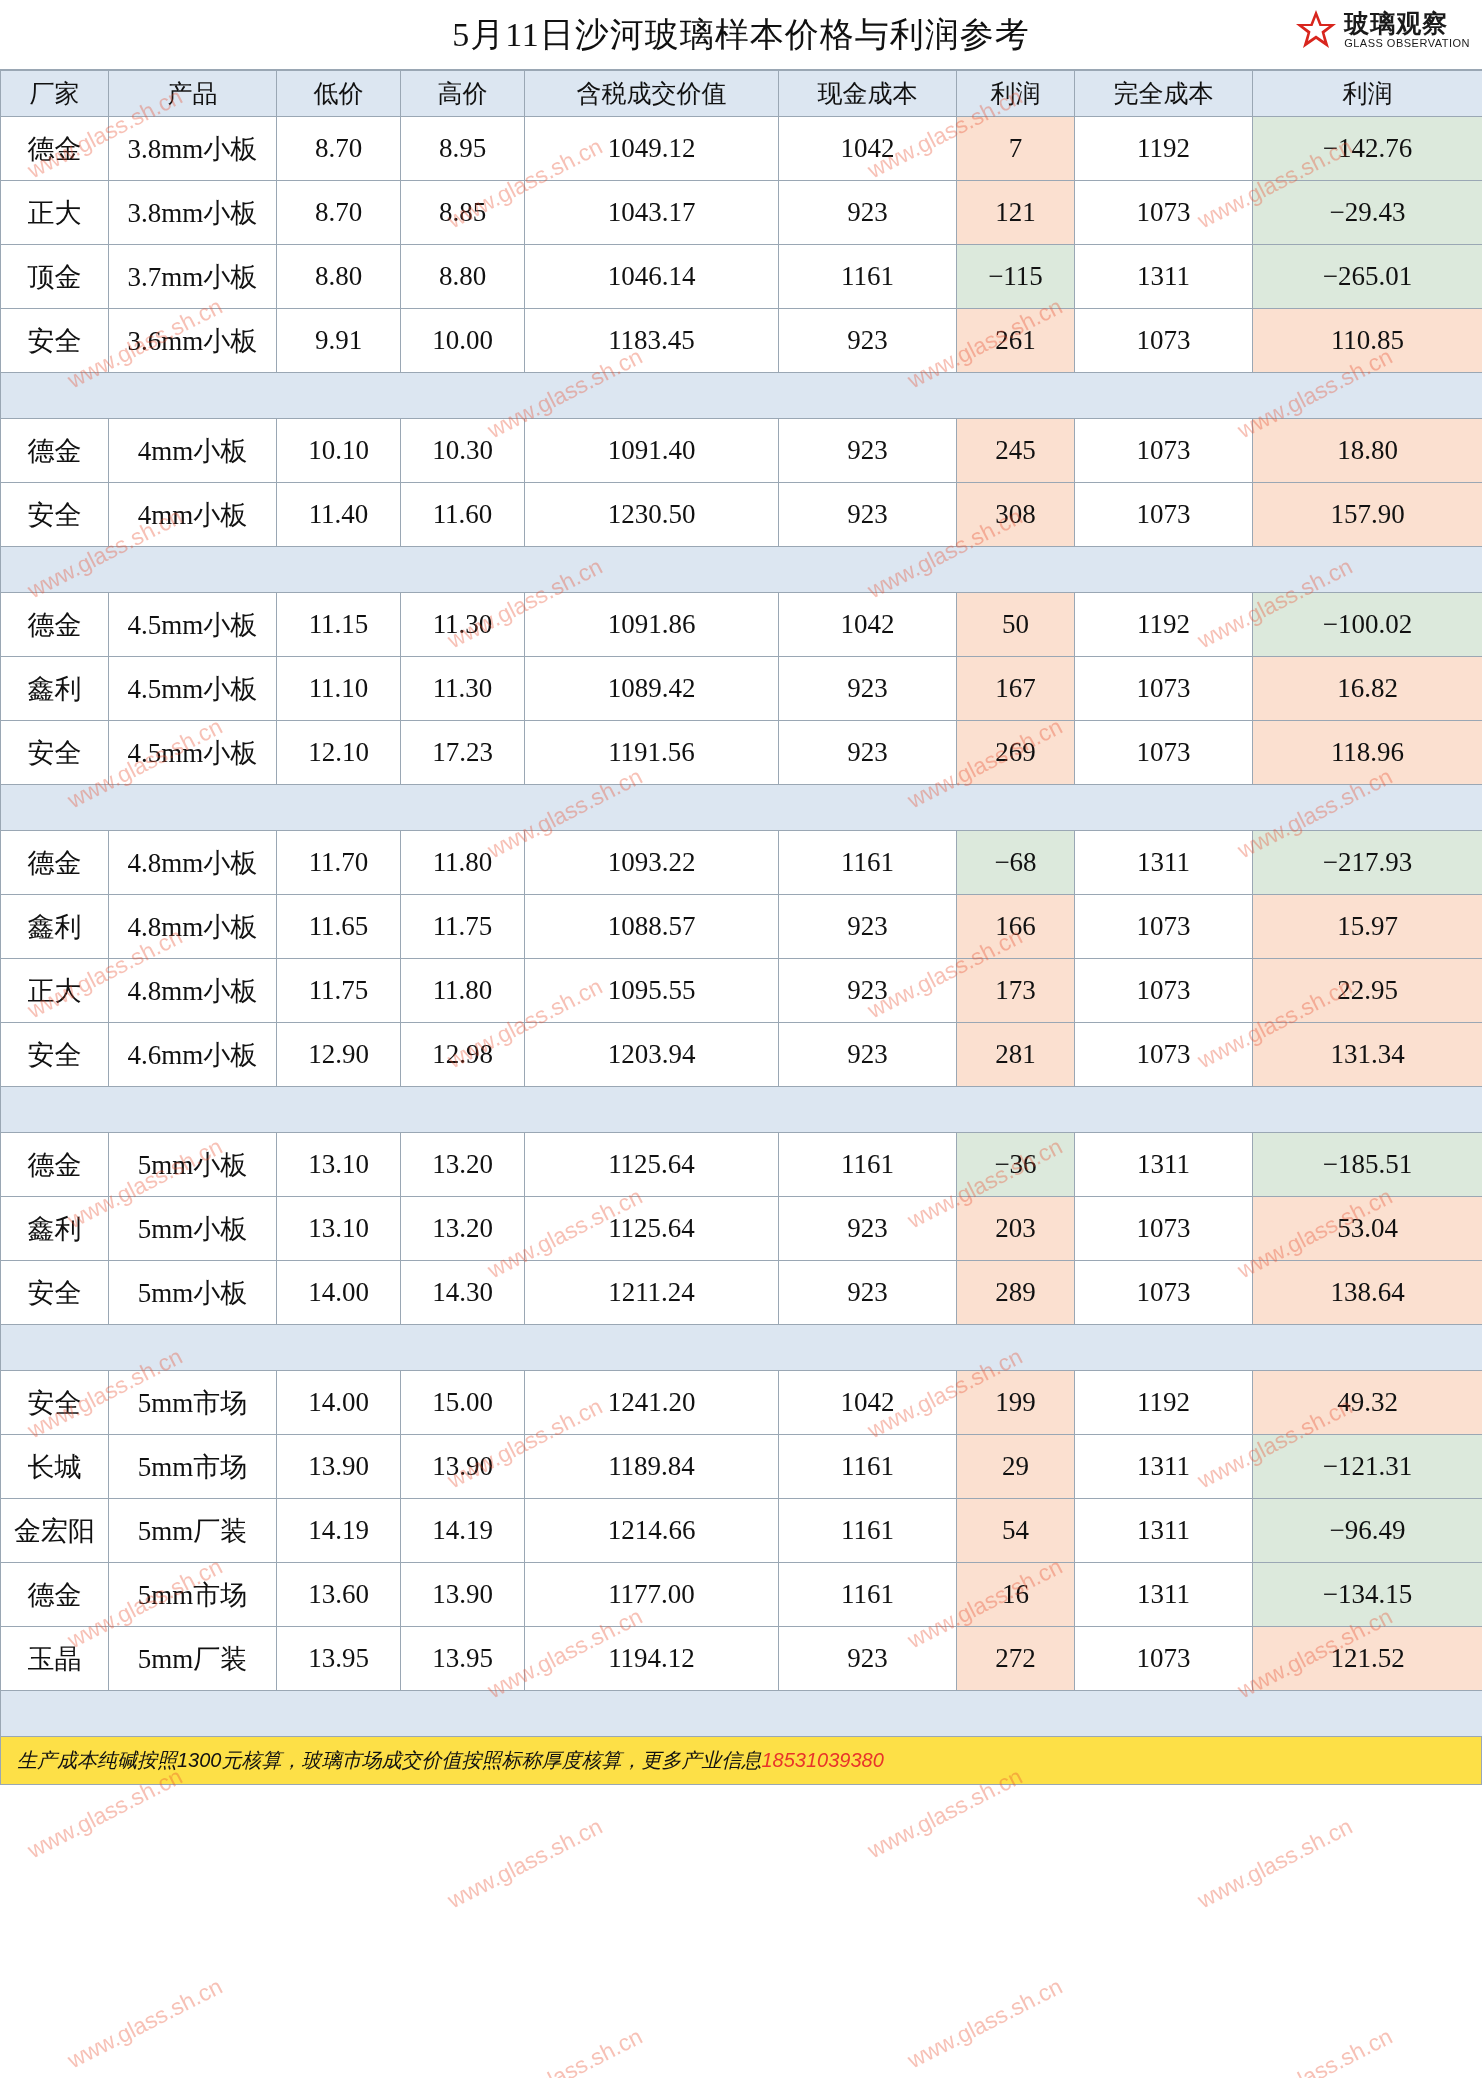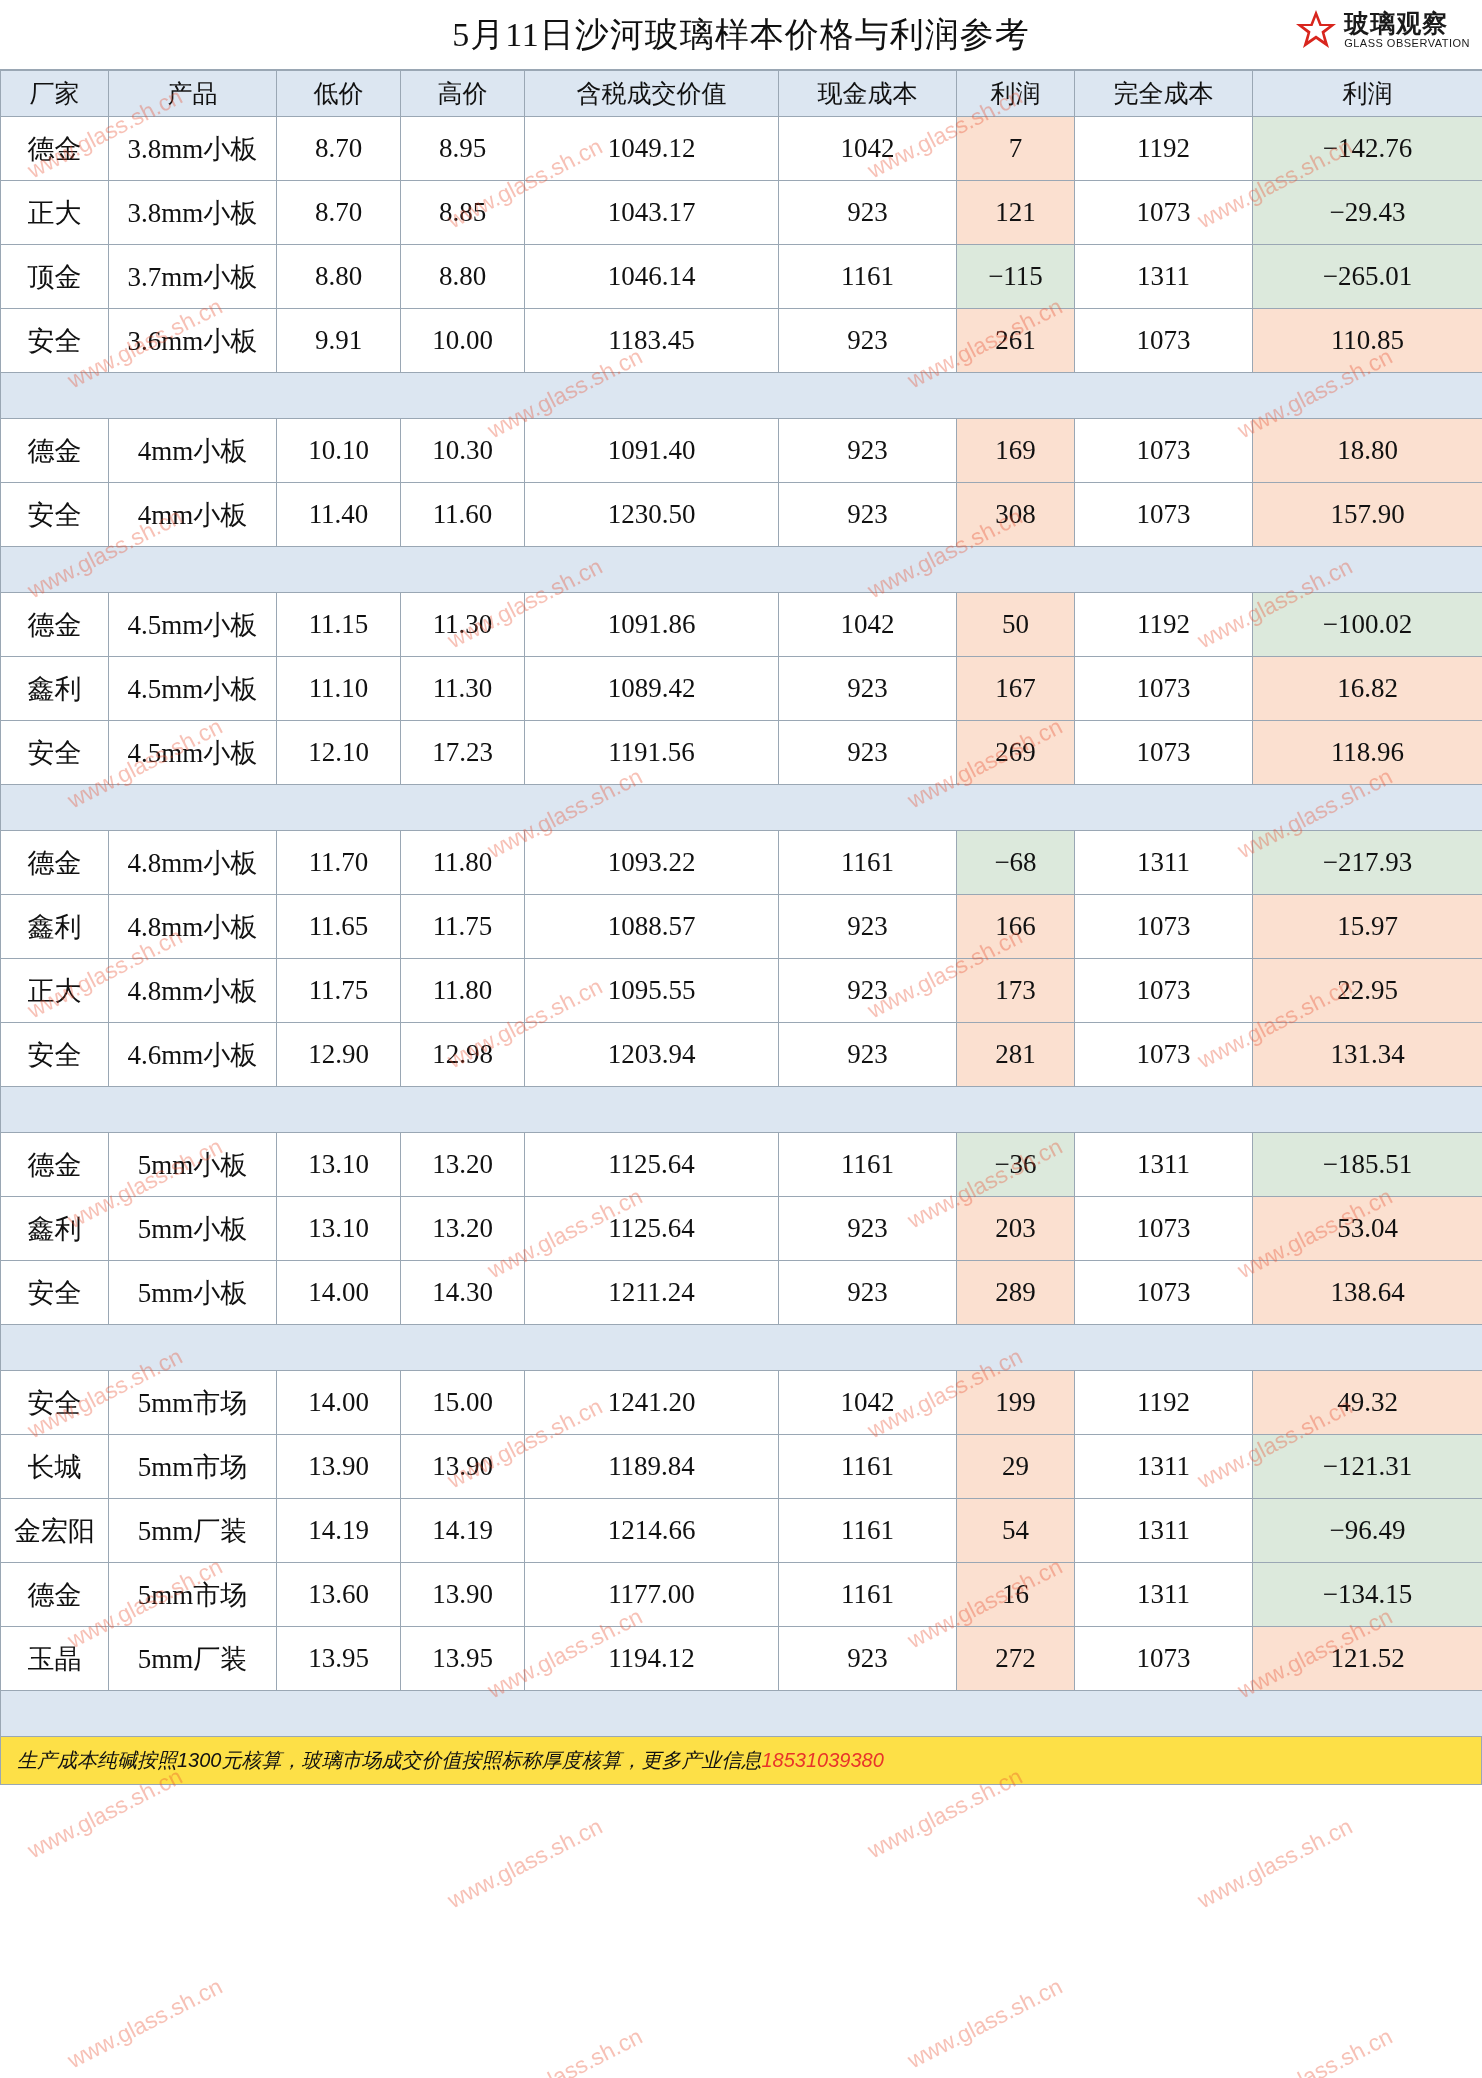--- a/index.html
+++ b/index.html
@@ -253,21 +253,21 @@
         <tr class="spacer-row">
           <td colspan="9"></td>
         </tr>
         <tr class="data-row">
           <td class="name-cell">德金</td>
           <td class="prod-cell">4mm小板</td>
           <td class="num">10.10</td>
           <td class="num">10.30</td>
           <td class="num">1091.40</td>
           <td class="num">923</td>
-          <td class="num profit-pos">169</td>
+          <td class="num profit-pos">245</td>
           <td class="num">1073</td>
           <td class="num profit-pos">18.80</td>
         </tr>
         <tr class="data-row">
           <td class="name-cell">安全</td>
           <td class="prod-cell">4mm小板</td>
           <td class="num">11.40</td>
           <td class="num">11.60</td>
           <td class="num">1230.50</td>
           <td class="num">923</td>

